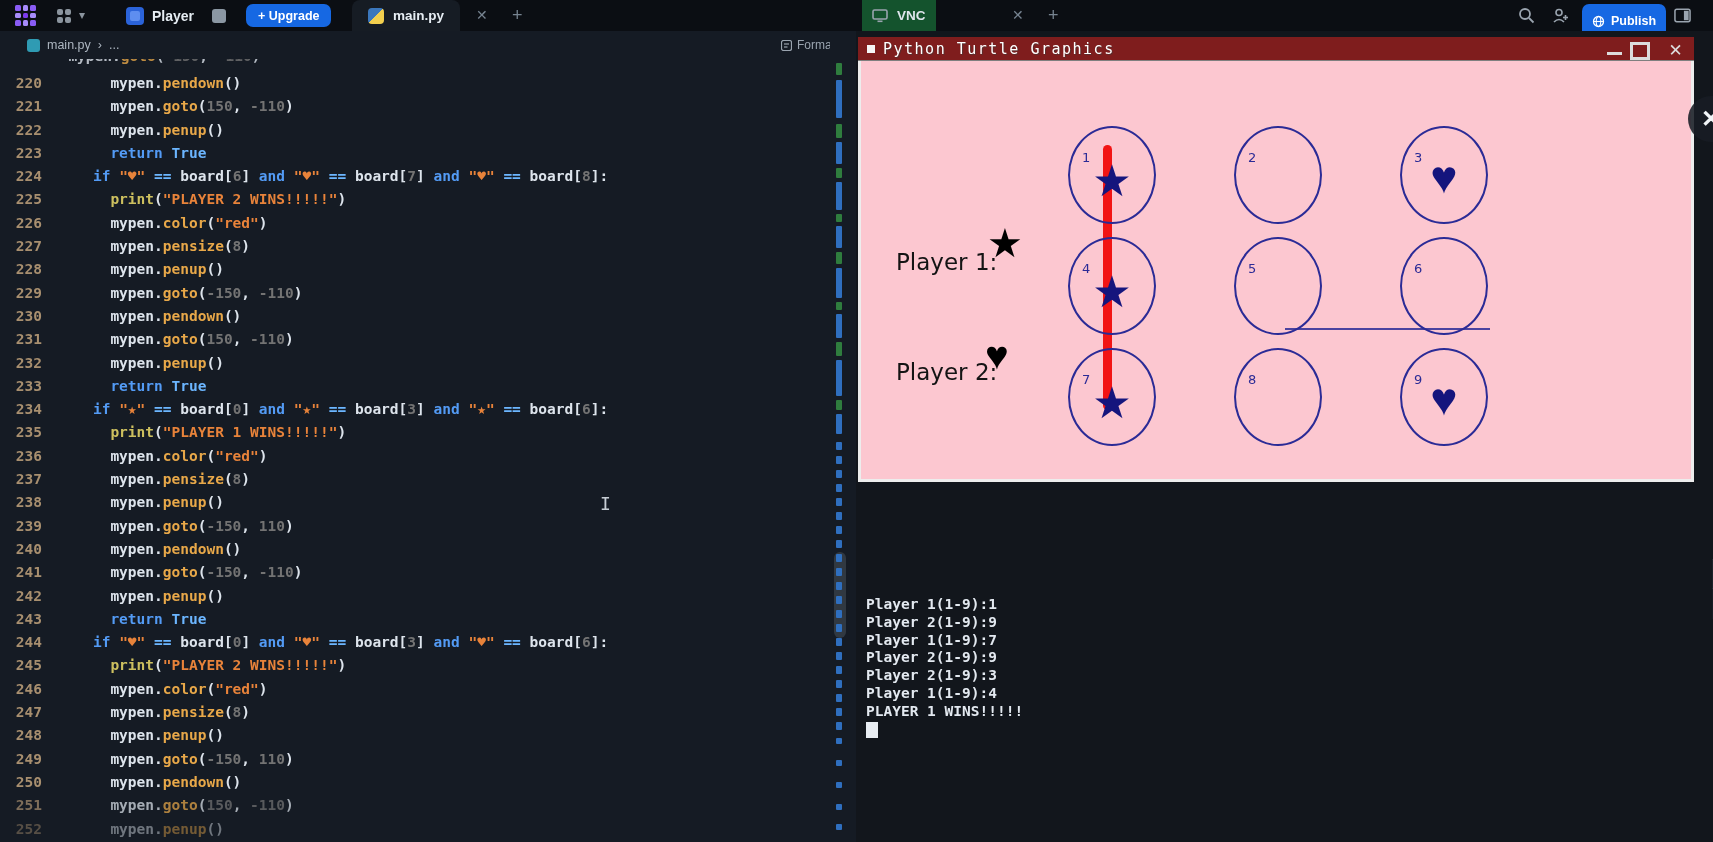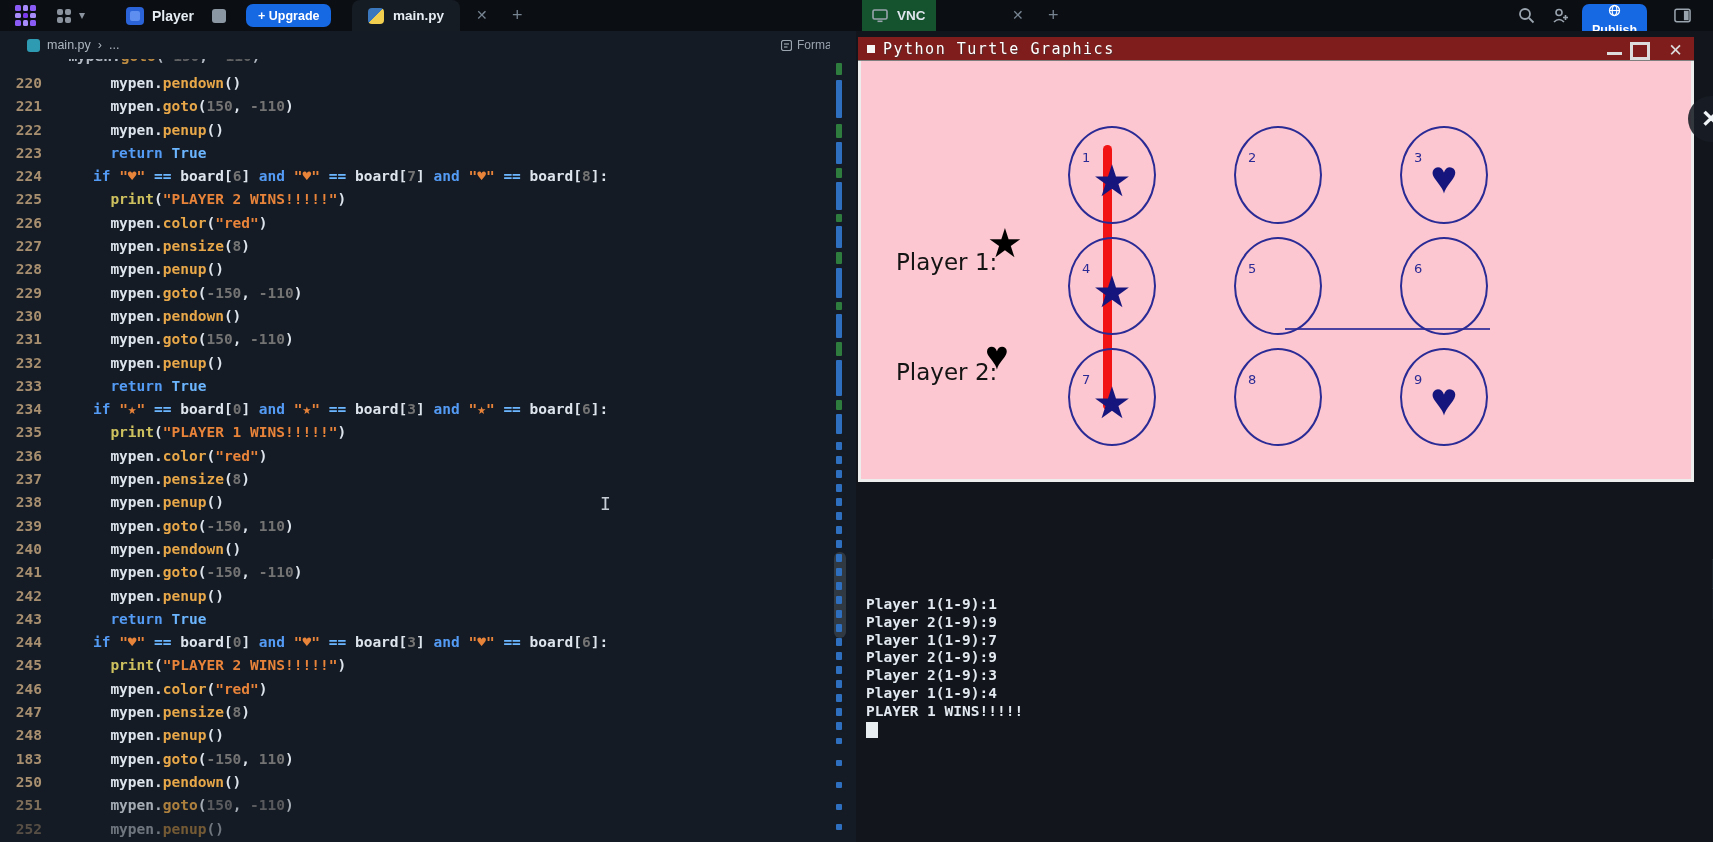--- a/index.html
+++ b/index.html
@@ -24,21 +24,21 @@
                font-size:12.5px;font-weight:bold;color:#fff;}
   .file-tab{position:absolute;left:352px;top:0;height:31px;display:flex;align-items:center;gap:9px;padding:0 16px;background:#161c24;border-radius:8px 8px 0 0;}
   .py-icon{width:16px;height:16px;border-radius:4px;background:linear-gradient(135deg,#3b77bc 50%,#f2cf4e 50%);}
   .file-label{color:#e6edf3;font-size:13.5px;font-weight:bold;}
   .tab-x{position:absolute;top:7px;color:#768390;font-size:14px;line-height:16px;}
   .tab-plus{position:absolute;top:5px;color:#768390;font-size:18px;line-height:20px;}
   .vnc-tab{position:absolute;left:862px;top:0;height:31px;display:flex;align-items:center;gap:9px;padding:0 10px;background:#14532d;}
   .vnc-label{color:#dfe5ec;font-size:13.5px;font-weight:bold;}
   .tb-svg{position:absolute;top:7px;width:17px;height:17px;}
   .publish-btn{position:absolute;left:1582px;top:4px;height:34px;padding:0 10px;border-radius:7px;display:flex;align-items:center;gap:6px;
-               font-size:12.5px;font-weight:bold;color:#fff;flex-direction:column;}
+               font-size:12.5px;font-weight:bold;color:#fff;}
 
   
   .left-panel{position:absolute;left:0;top:31px;width:859px;height:811px;background:#151b24;}
   .breadcrumb{position:absolute;left:0;top:0;width:100%;height:28px;display:flex;align-items:center;gap:7px;padding-left:27px;box-sizing:border-box;
               font-size:12.5px;color:#adb6c0;}
   .bc-pyicon{width:13px;height:13px;border-radius:3px;background:linear-gradient(135deg,#2f9bb3 50%,#2f9bb3 50%);}
   .format-btn{position:absolute;left:781px;top:4px;height:20px;display:flex;align-items:center;gap:5px;color:#9aa4af;font-size:12px;}
   .code-area{position:absolute;left:0;top:28px;right:0;bottom:0;overflow:hidden;
              font-family:"DejaVu Sans Mono","Liberation Mono",monospace;font-size:14.5px;font-weight:600;color:#dde4ec;}
   .partial{height:13px;overflow:hidden;opacity:.8;}
@@ -290,21 +290,21 @@
           </div>
           <div class="cline">
             <span class="lnum">247</span>
             <span class="lcode">      mypen.<span class="t-fn">pensize</span>(<span class="t-num">8</span>)</span>
           </div>
           <div class="cline">
             <span class="lnum">248</span>
             <span class="lcode">      mypen.<span class="t-fn">penup</span>()</span>
           </div>
           <div class="cline">
-            <span class="lnum">183</span>
+            <span class="lnum">249</span>
             <span class="lcode">      mypen.<span class="t-fn">goto</span>(<span class="t-num">-150</span>, <span class="t-num">110</span>)</span>
           </div>
           <div class="cline">
             <span class="lnum">250</span>
             <span class="lcode">      mypen.<span class="t-fn">pendown</span>()</span>
           </div>
           <div class="cline dim1">
             <span class="lnum">251</span>
             <span class="lcode">      mypen.<span class="t-fn">goto</span>(<span class="t-num">150</span>, <span class="t-num">-110</span>)</span>
           </div>

